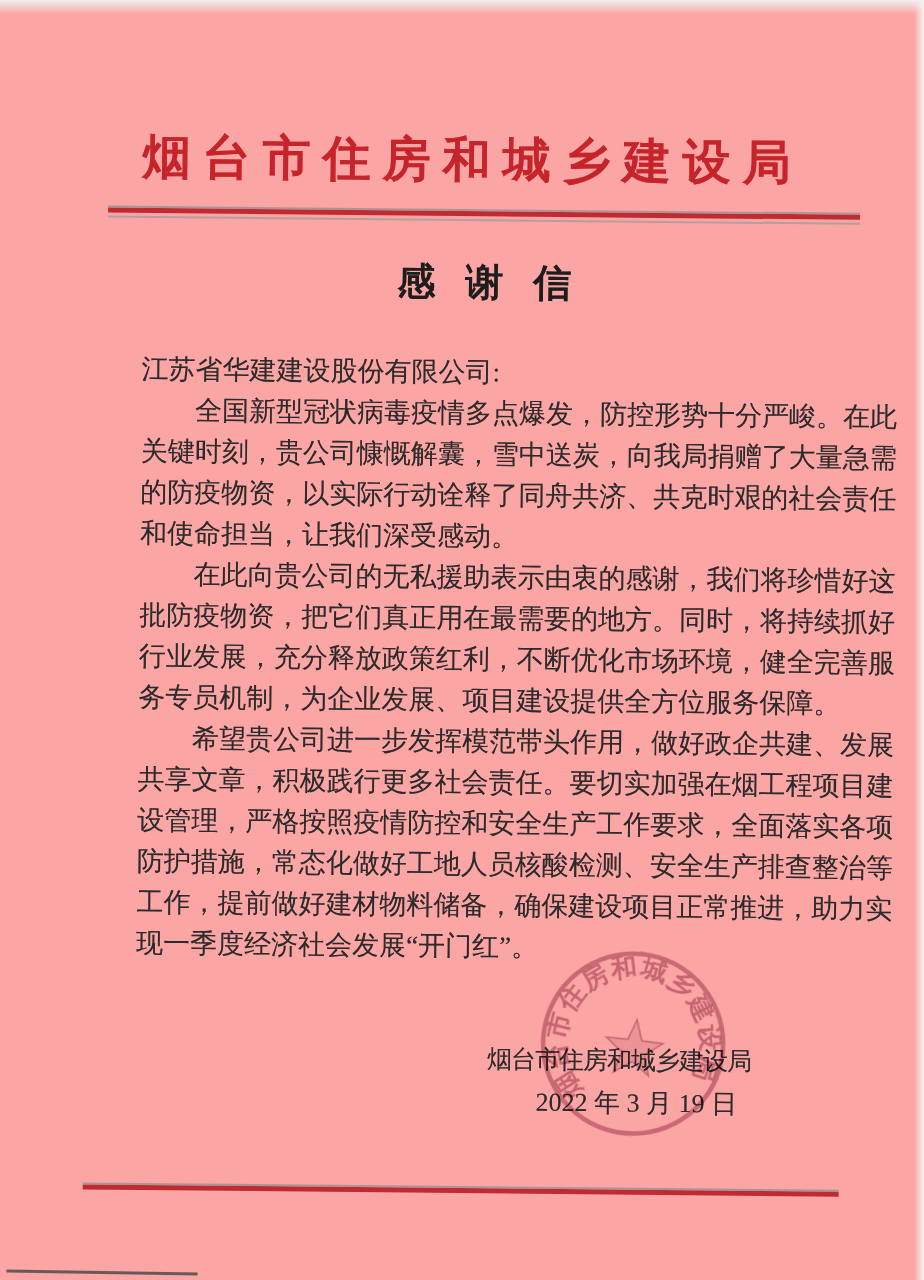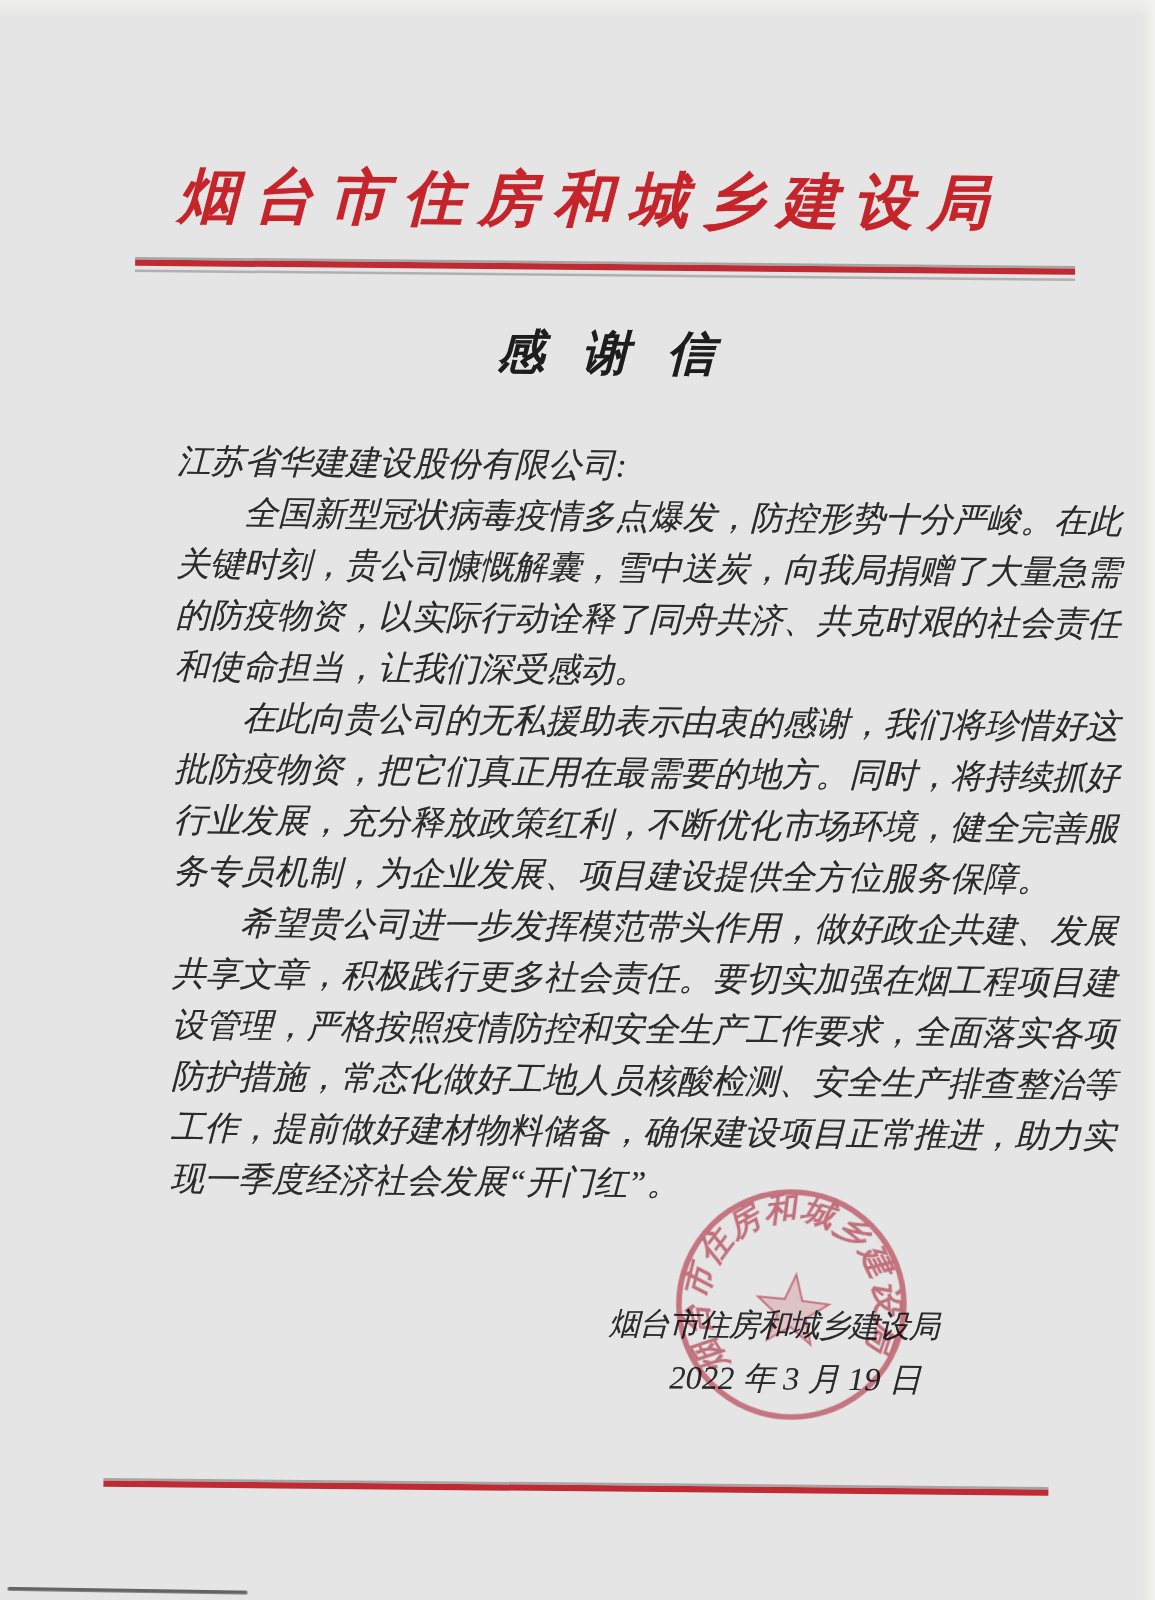--- a/index.html
+++ b/index.html
@@ -1,22 +1,21 @@
 <!DOCTYPE html>
 <html><head>
 <meta charset="utf-8">
 <style>
   html,body{margin:0;padding:0;}
   .scan{
     position:relative;
     width:924px;height:1280px;
-    background:#e5e5e5;
+    background:#fca5a5;
     overflow:hidden;
     font-family:"Liberation Serif","DejaVu Serif",serif;
-    font-style:italic;
   }
   
   .edge-top{
     position:absolute;left:0;top:0;width:924px;height:14px;
     background:linear-gradient(#f0f0ee,rgba(255,255,255,0));
   }
   .edge-right{
     position:absolute;right:0;top:0;width:10px;height:1280px;
     background:linear-gradient(to left,#f3f3f1,rgba(255,255,255,0));
   }

